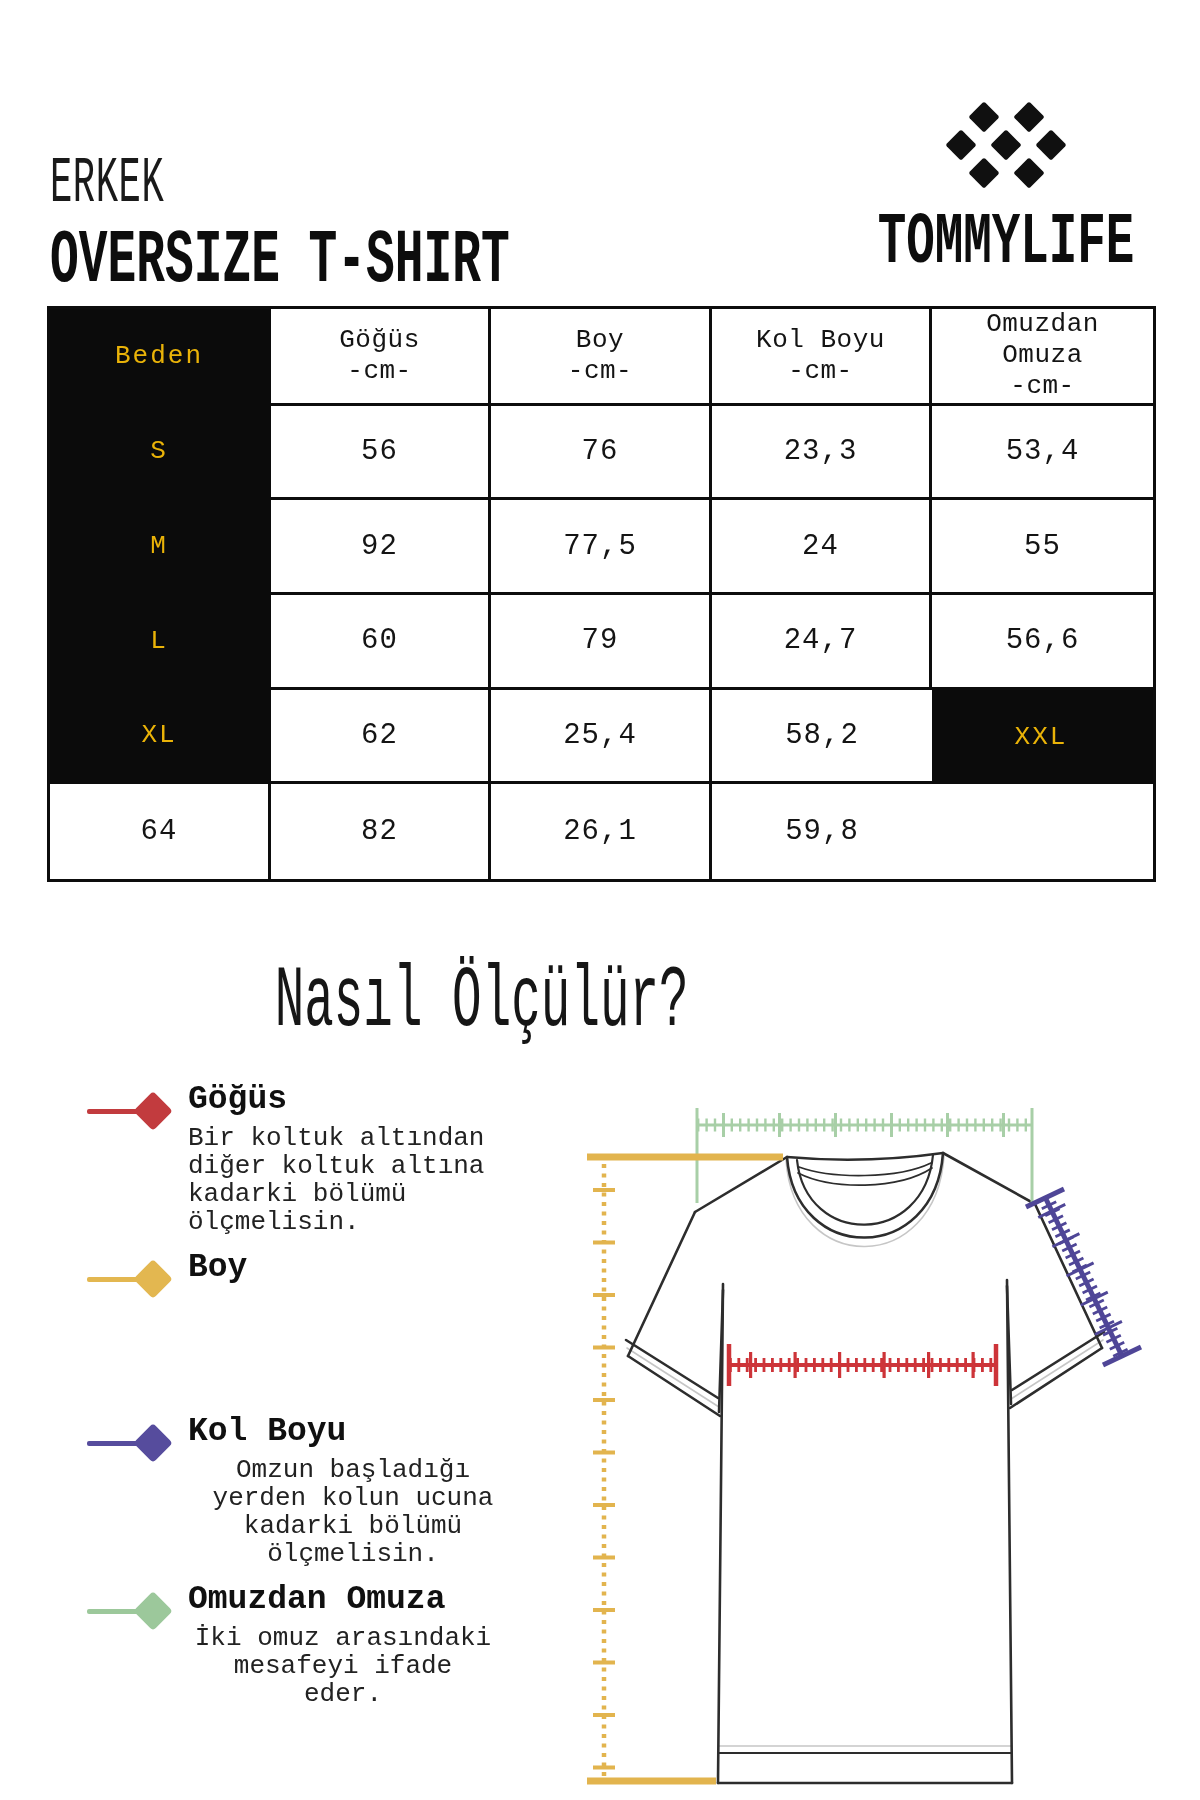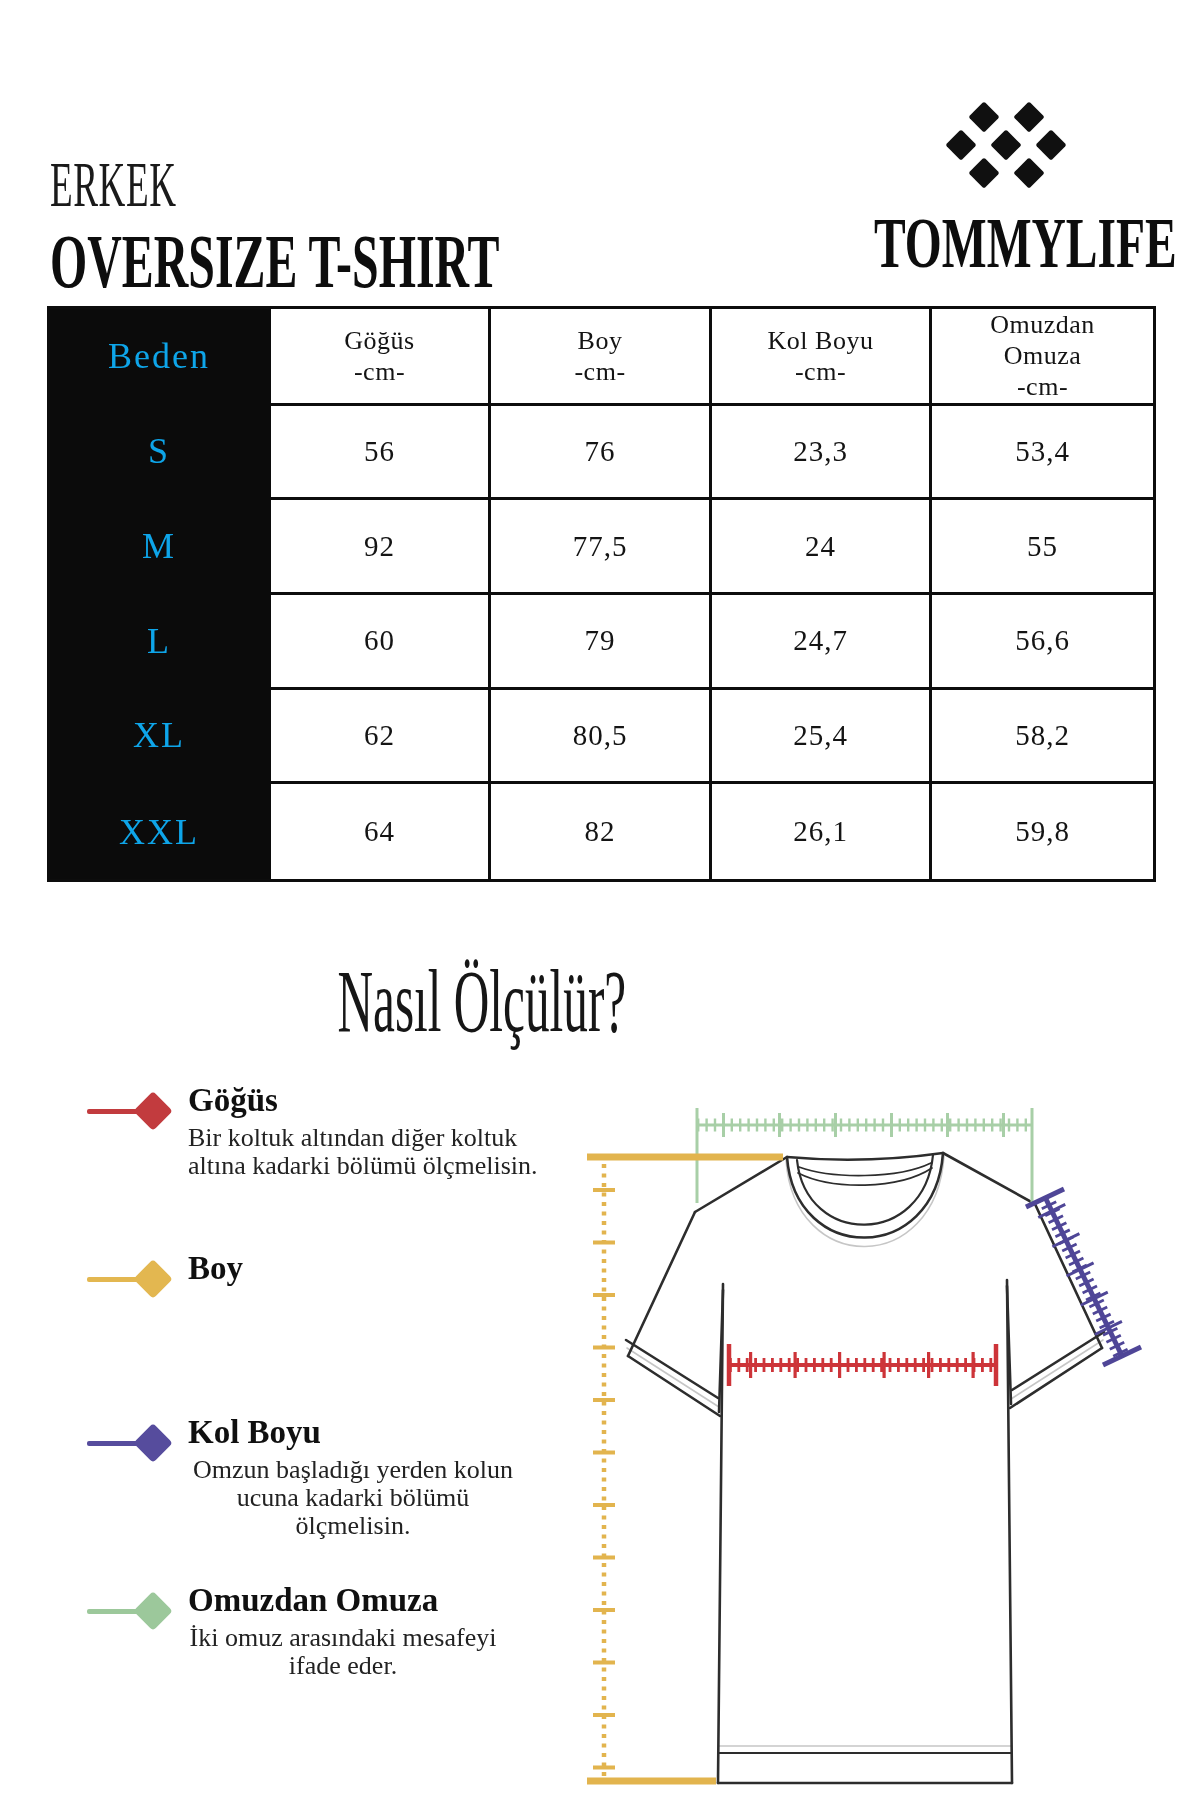--- a/index.html
+++ b/index.html
@@ -1,39 +1,39 @@
 <!DOCTYPE html>
 <html><head>
 <meta charset="utf-8">
 <style>
   html,body{margin:0;padding:0;background:#ffffff;}
   .page{position:relative;width:1200px;height:1800px;background:#fff;overflow:hidden;
-        font-family:Liberation Serif, serif;color:#111;}
+        font-family:Liberation Mono, monospace;color:#111;}
   .abs{position:absolute;}
   
   .cat{left:50px;top:148px;font-size:64px;font-weight:400;letter-spacing:1px;
        transform:scaleX(.58);transform-origin:left top;white-space:nowrap;color:#1a1a1a;}
   .prod{left:50px;top:218px;font-size:76px;font-weight:700;
         transform:scaleX(.63);transform-origin:left top;white-space:nowrap;color:#0d0d0d;}
   .logo{left:941px;top:100px;width:130px;height:90px;}
   .logo .dm{position:absolute;width:22px;height:22px;background:#101010;transform:rotate(45deg);border-radius:2px;}
   .brand{left:806px;top:202px;width:400px;text-align:center;font-size:72px;font-weight:700;
          transform:scaleX(.66);transform-origin:center top;white-space:nowrap;color:#0d0d0d;}
   
   .sizetable{left:47px;top:306px;width:1109px;height:576px;box-sizing:border-box;
              border:3px solid #0d0d0d;display:grid;
              grid-template-columns:221px 220px 221px 220px 1fr;
              grid-template-rows:repeat(6,1fr);}
   .cell{border-right:3px solid #0d0d0d;border-bottom:3px solid #0d0d0d;
         display:flex;flex-direction:column;align-items:center;justify-content:center;
         font-size:29px;letter-spacing:1px;color:#141414;background:#fff;}
   .cell.lastcol{border-right:none;}
   .cell.lastrow{border-bottom:none;}
-  .cell.sizecol{background:#0b0b0b;color:#0ea5e9;border-right-color:#0b0b0b;border-bottom-color:#0b0b0b;
-                font-size:36px;letter-spacing:2px;}
+  .cell.sizecol{background:#0b0b0b;color:#eab308;border-right-color:#0b0b0b;border-bottom-color:#0b0b0b;
+                font-size:26px;letter-spacing:2px;}
   .cell .t{font-size:26px;line-height:1.2;text-align:center;max-width:175px;letter-spacing:.5px;}
   .cell .u{font-size:26px;line-height:1.2;letter-spacing:.5px;}
   
   .howtitle{left:0;top:952px;width:963px;text-align:center;font-size:88px;font-weight:400;
             line-height:100px;color:#161616;}
   .howtitle .in{display:inline-block;transform:scaleX(.56);transform-origin:center top;white-space:nowrap;}
   .legend-item{position:absolute;left:85px;}
   .licon{position:absolute;left:0;top:8px;width:92px;height:46px;}
   .licon .ln{position:absolute;left:2px;top:21px;width:60px;height:5px;border-radius:2px;}
   .licon .dm{position:absolute;left:54px;top:9px;width:28px;height:28px;transform:rotate(45deg);border-radius:4px;}
@@ -96,21 +96,20 @@
     <div class="cell lastcol">55</div>
 
     <div class="cell sizecol">L</div>
     <div class="cell">60</div>
     <div class="cell">79</div>
     <div class="cell">24,7</div>
     <div class="cell lastcol">56,6</div>
 
     <div class="cell sizecol">XL</div>
     <div class="cell">62</div>
-    <div class="cell">80,5</div>
     <div class="cell">25,4</div>
     <div class="cell lastcol">58,2</div>
 
     <div class="cell sizecol lastrow">XXL</div>
     <div class="cell lastrow">64</div>
     <div class="cell lastrow">82</div>
     <div class="cell lastrow">26,1</div>
     <div class="cell lastrow lastcol">59,8</div>
   </div>
 

